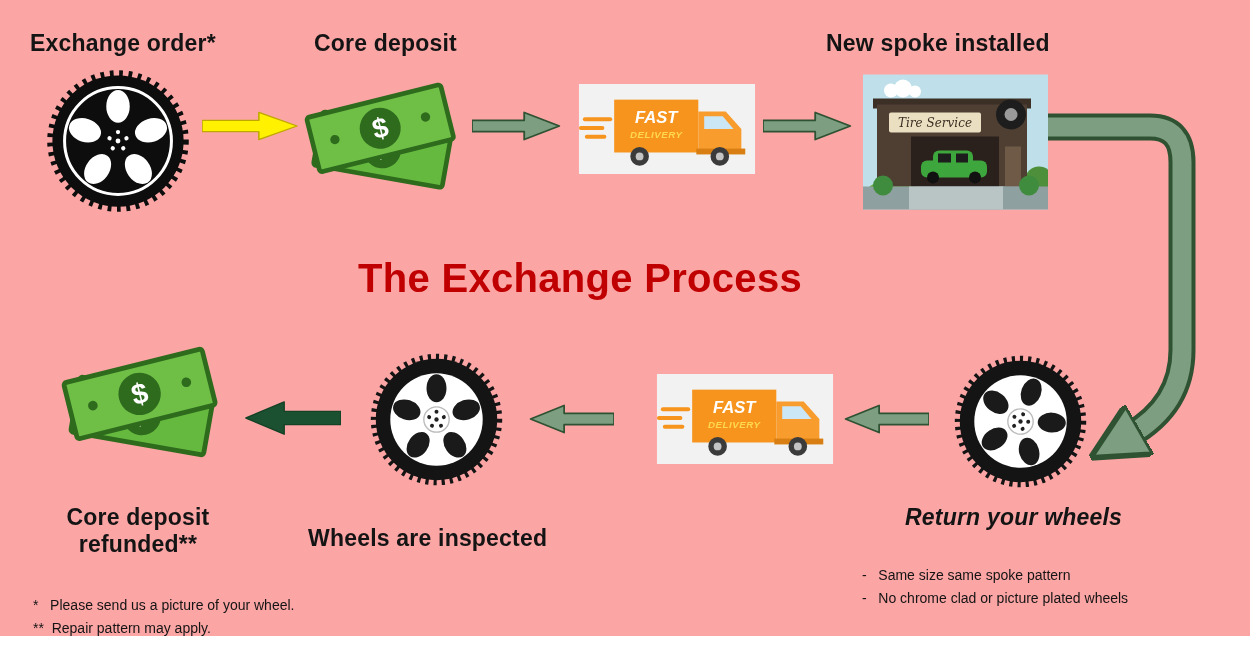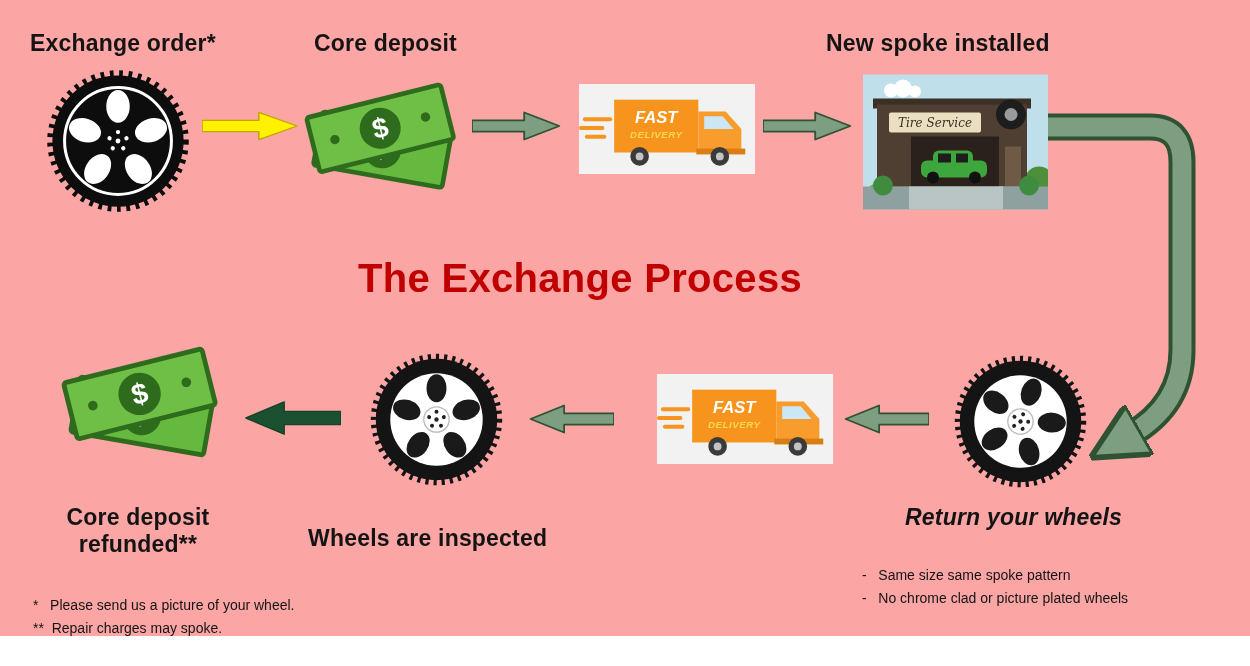--- a/index.html
+++ b/index.html
@@ -263,21 +263,21 @@
       <circle cx="142" cy="56" r="5" fill="#2E6B1D"></circle>
       <text x="92" y="66" font-size="30" font-weight="bold" fill="#ffffff" text-anchor="middle">$</text>
     </g>
   </svg>
 
   <div class="label centered" style="left:40px; top:504px; width:196px;">Core deposit
 refunded**</div>
 
   <div class="footnote-block" style="left:33px; top:594px;">
     <div class="footnote-line">*   Please send us a picture of your wheel.</div>
-    <div class="footnote-line">**  Repair charges may spoke.</div>
+    <div class="footnote-line">**  Repair pattern may apply.</div>
   </div>
 
   <div class="footnote-block" style="left:862px; top:564px;">
     <div class="footnote-line">-   Same size same spoke pattern</div>
     <div class="footnote-line">-   No chrome clad or picture plated wheels</div>
   </div>
 
 </div>
 
 </body></html>

